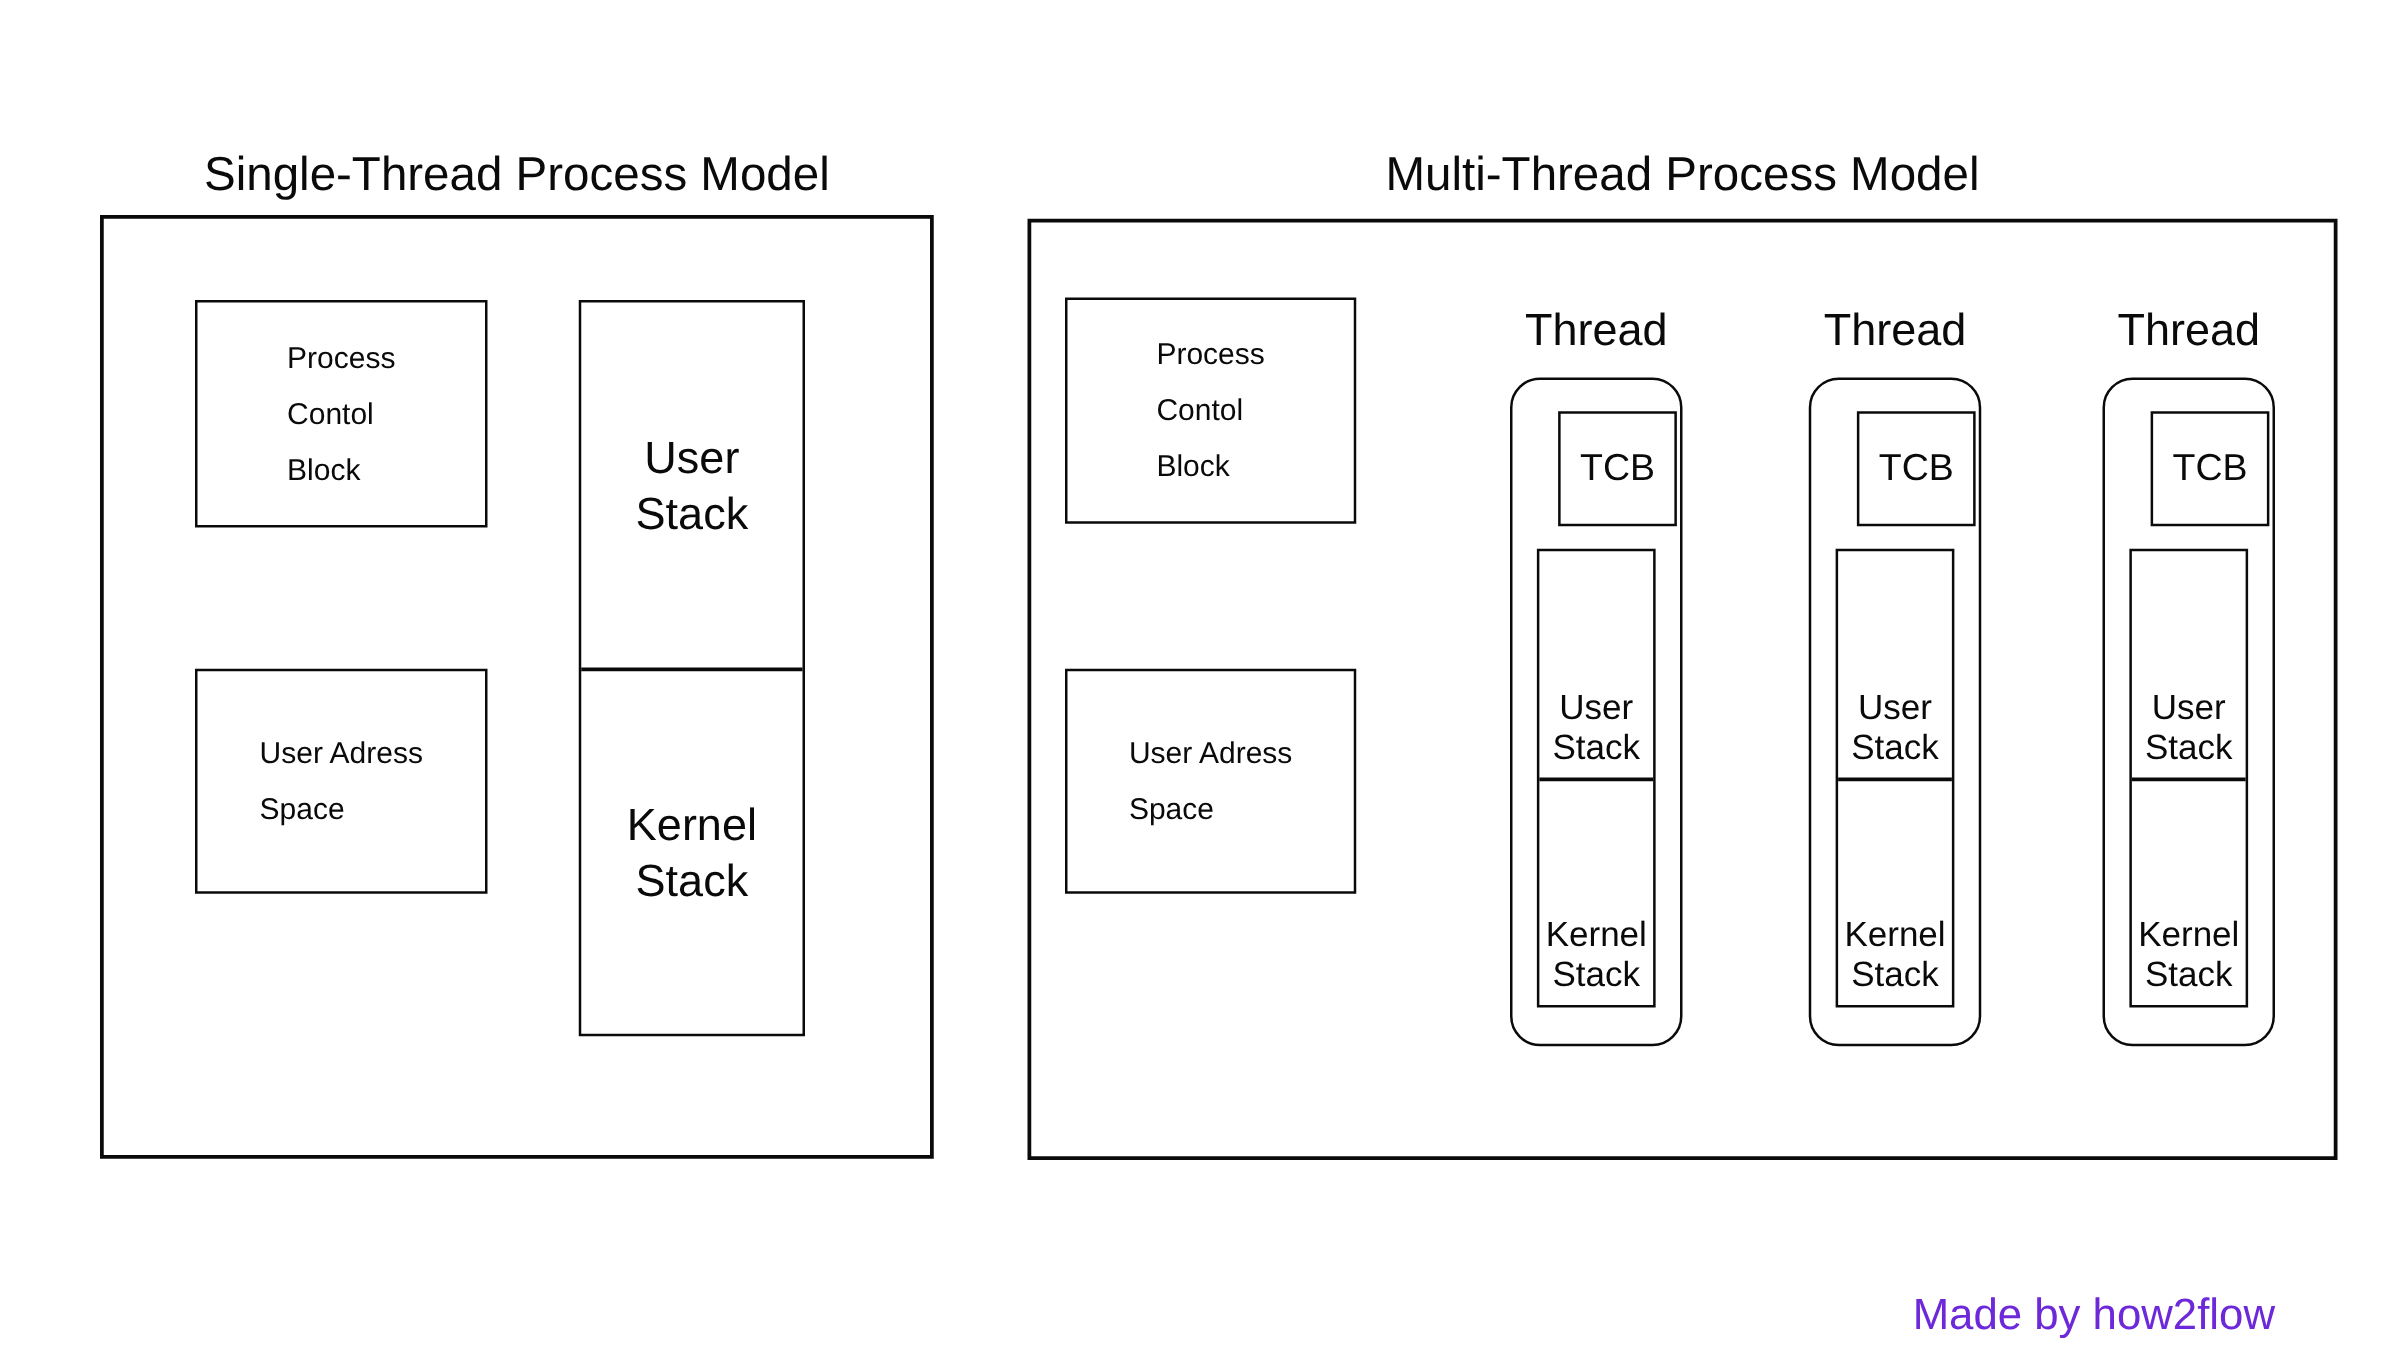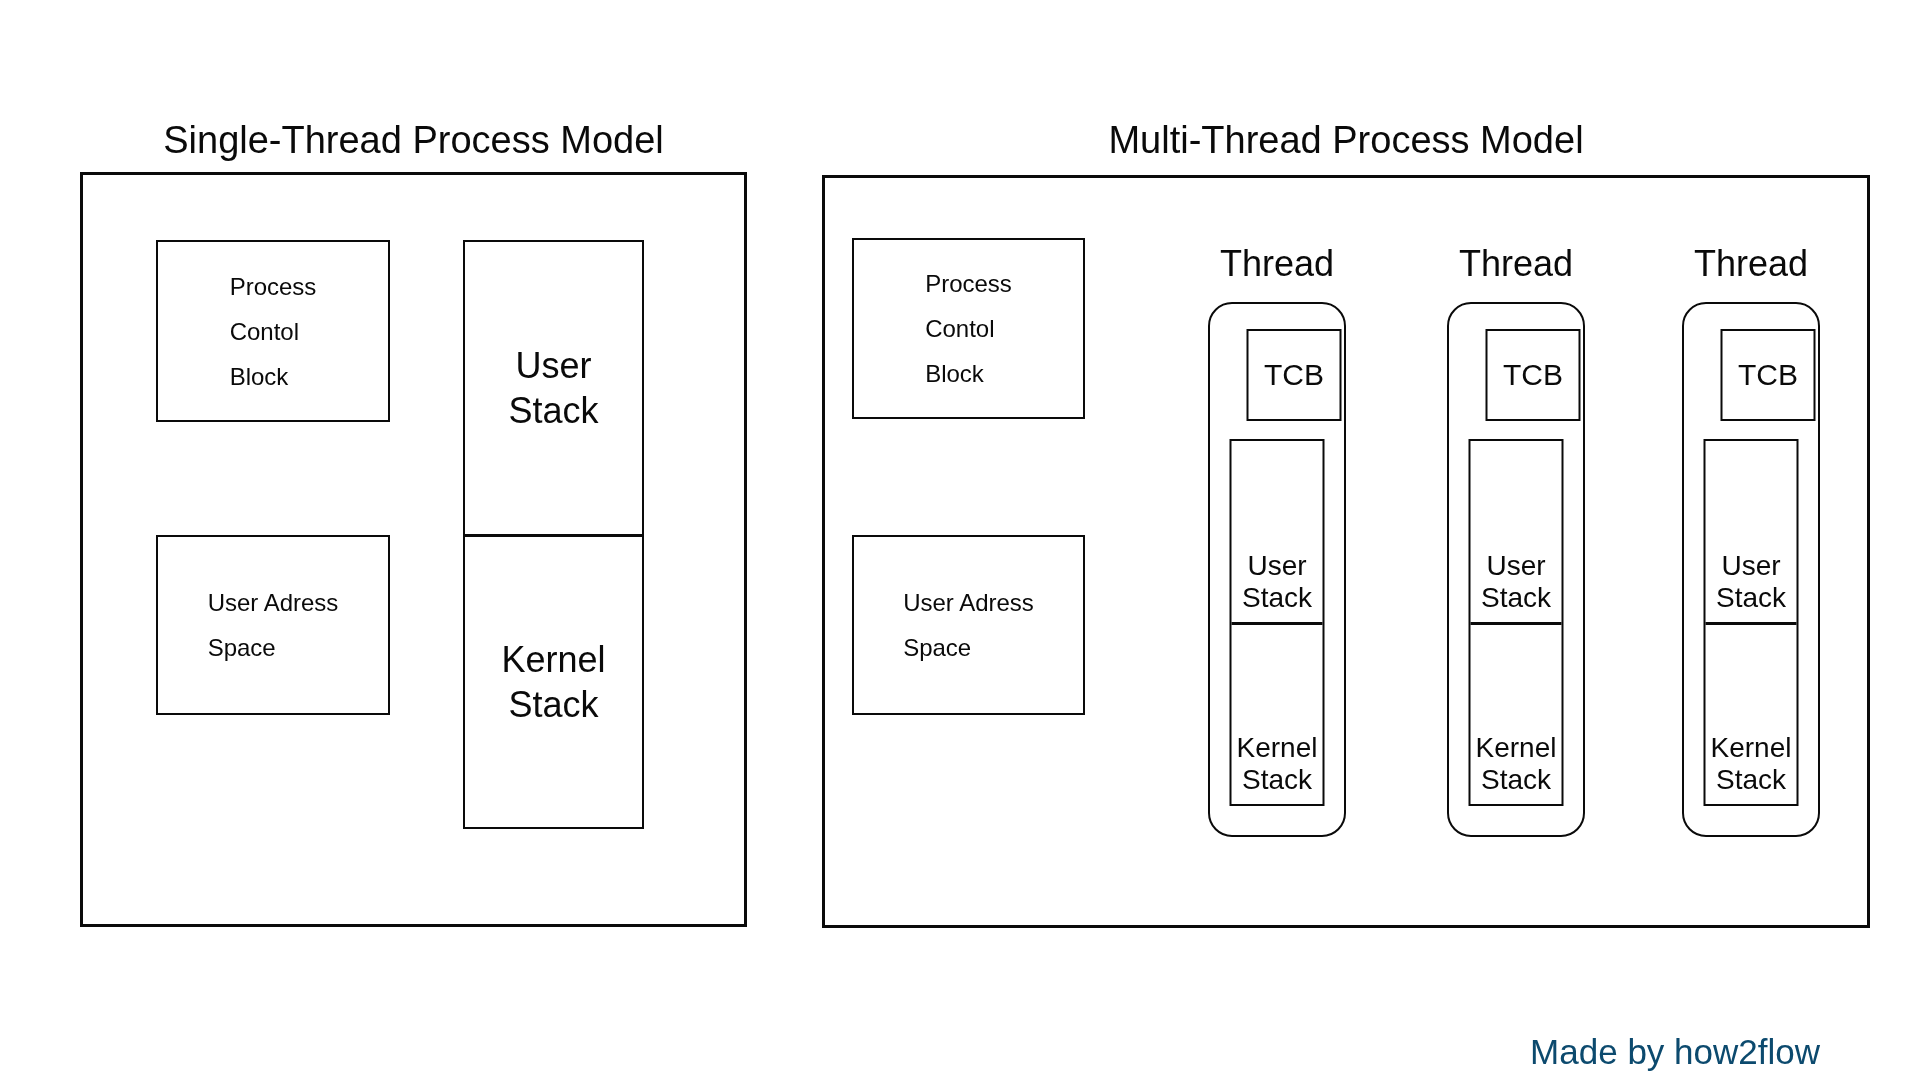--- a/index.html
+++ b/index.html
@@ -137,21 +137,21 @@
   }
   .thread-stack .tsec.user   { height: 181px; }
   .thread-stack .tsec.kernel { flex: 1; border-top: 3px solid #0a0a0a; }
 
   .credit {
     position: absolute;
     right: 100px;
     top: 1032px;
     font-size: 35px;
     line-height: 40px;
-    color: #0c4a6e;
+    color: #6d28d9;
     white-space: nowrap;
   }
 </style>
 </head>
 <body>
 
 <div class="canvas">
 
   <div class="title right">Multi-Thread Process Model</div>
   <div class="title left">Single-Thread Process Model</div>

